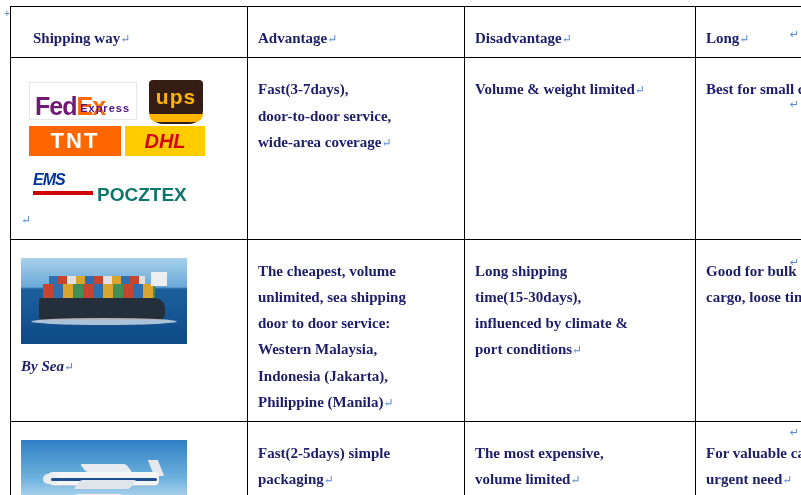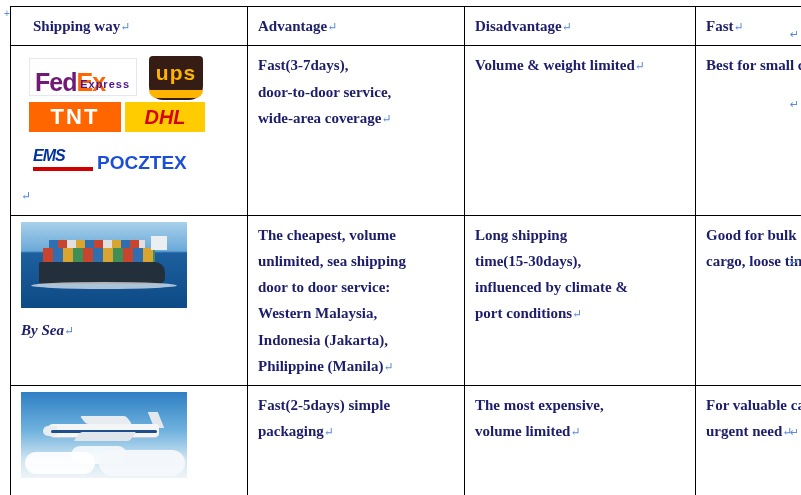--- a/index.html
+++ b/index.html
@@ -23,21 +23,21 @@
   table.ship-table {
     border-collapse: collapse;
     table-layout: fixed;
     width: 786px;
     margin-left: 10px;
     margin-top: 6px;
   }
   table.ship-table td {
     border: 1px solid #000000;
     vertical-align: top;
-    padding: 6px 8px 6px 10px;
+    padding: 18px 8px 6px 10px;
     font-size: 15px;
     line-height: 1.75;
     color: #1d1d6b;
     font-weight: bold;
   }
   .col1 { width: 206px; }
   .col2 { width: 198px; }
   .col3 { width: 212px; }
   .col4 { width: 168px; }
 
@@ -136,22 +136,22 @@
   .ems .emstxt {
     position: absolute; left: 0; top: 0;
     color: #0033a0;
     font-family: "Liberation Sans", sans-serif;
     font-style: italic;
     font-weight: bold;
     font-size: 16px;
     letter-spacing: -1px;
   }
   .ems .pocz {
-    position: absolute; left: 64px; top: 4px;
-    color: #1d4ed8;
+    position: absolute; left: 64px; top: 12px;
+    color: #0f766e;
     font-family: "Liberation Sans", sans-serif;
     font-weight: bold;
     font-size: 19px;
     letter-spacing: 0px;
   }
   .ems .wing {
     position: absolute; left: 0; top: 25px;
     width: 60px; height: 4px;
     background: #d00000;
   }
@@ -263,21 +263,21 @@
   <span class="margin-mark" style="top:92px;">↵</span>
   <span class="margin-mark" style="top:250px;">↵</span>
   <span class="margin-mark" style="top:420px;">↵</span>
 
   <table class="ship-table">
     <tbody>
       <tr class="hdr">
         <td class="col1"><span>Shipping way</span><span class="pilcrow">↵</span></td>
         <td class="col2"><span>Advantage</span><span class="pilcrow">↵</span></td>
         <td class="col3"><span>Disadvantage</span><span class="pilcrow">↵</span></td>
-        <td class="col4"><span>Fast</span><span class="pilcrow">↵</span></td>
+        <td class="col4"><span>Long</span><span class="pilcrow">↵</span></td>
       </tr>
 
       <tr>
         <td class="col1 logo-cell">
           <div class="logo-box">
             <div class="fedex">
               <span class="fx"><span class="p">Fed</span><span class="o">Ex</span></span>
               <span class="exp">Express</span>
             </div>
             <div class="ups"><span>ups</span><span class="shield-bot"></span></div>

